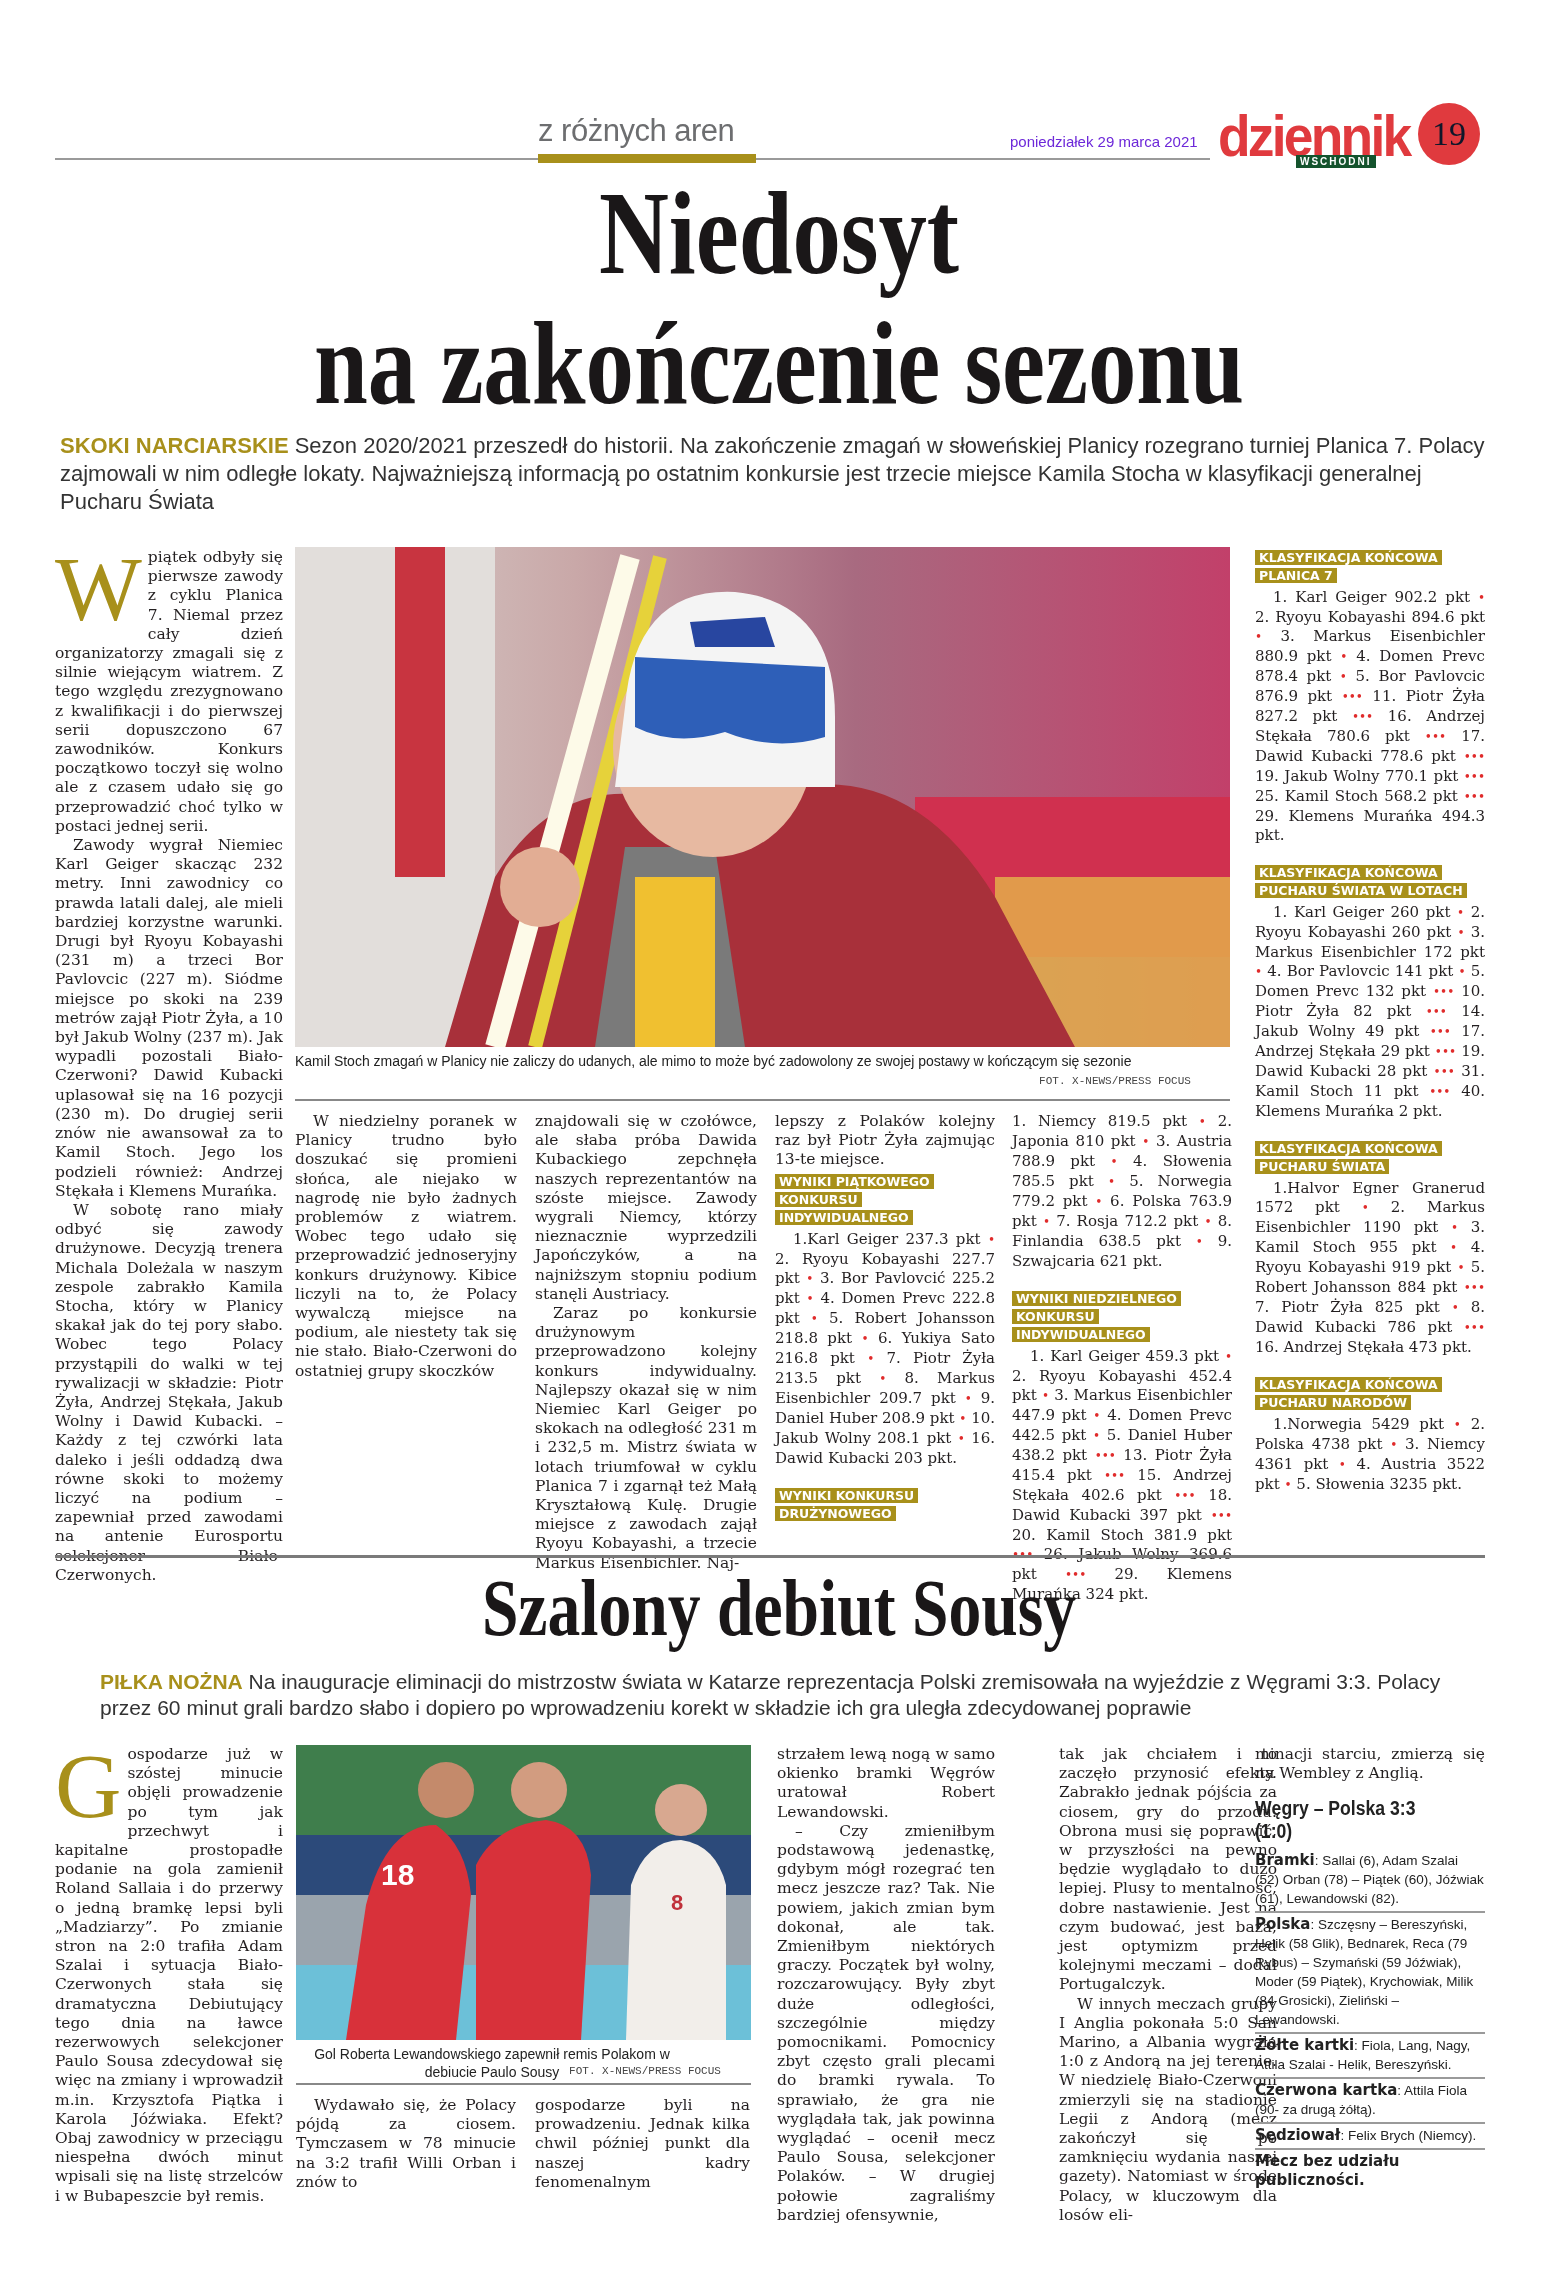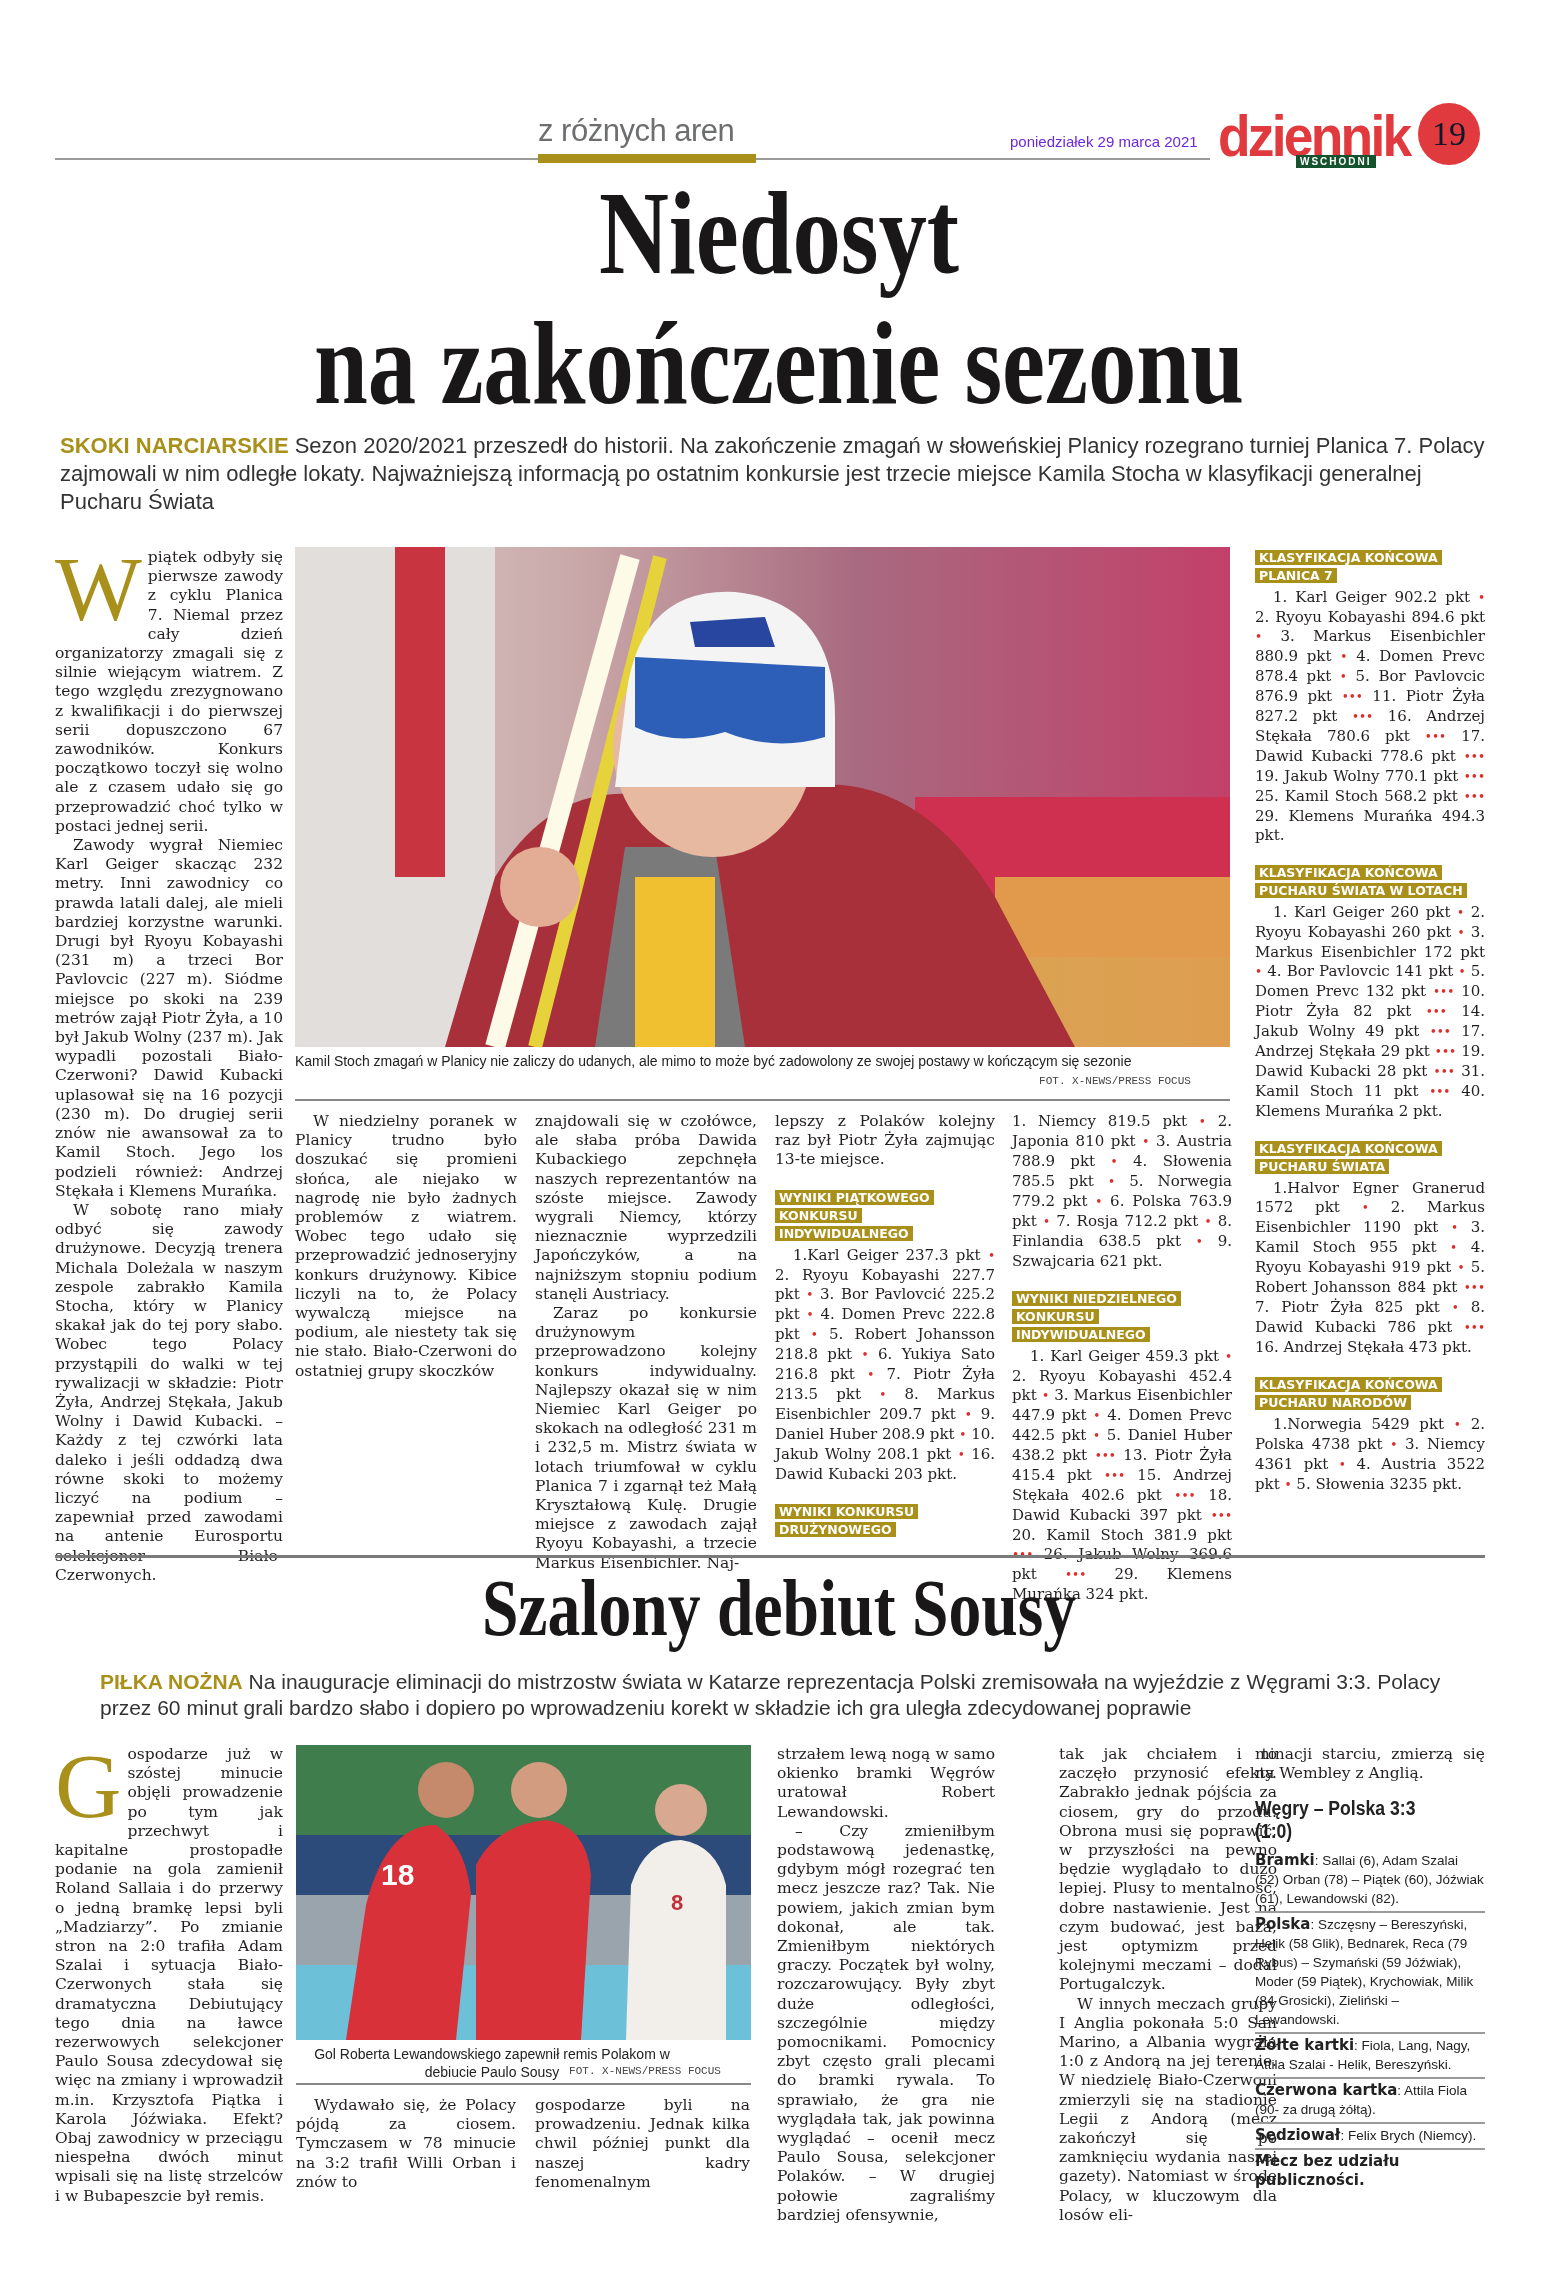--- a/index.html
+++ b/index.html
@@ -112,21 +112,21 @@
   <p>W niedzielny poranek w Planicy trudno było doszukać się promieni słońca, ale niejako w nagrodę nie było żadnych problemów z wiatrem. Wobec tego udało się przeprowadzić jednoseryjny konkurs drużynowy. Kibice liczyli na to, że Polacy wywalczą miejsce na podium, ale niestety tak się nie stało. Biało-Czerwoni do ostatniej grupy skoczków</p>
 </div>
 
 <div class="abs col" style="left:535px; top:1112px; width:222px;">
   <p class="noind">znajdowali się w czołówce, ale słaba próba Dawida Kubackiego zepchnęła naszych reprezentantów na szóste miejsce. Zawody wygrali Niemcy, którzy nieznacznie wyprzedzili Japończyków, a na najniższym stopniu podium stanęli Austriacy.</p>
   <p>Zaraz po konkursie drużynowym przeprowadzono kolejny konkurs indywidualny. Najlepszy okazał się w nim Niemiec Karl Geiger po skokach na odległość 231 m i 232,5 m. Mistrz świata w lotach triumfował w cyklu Planica 7 i zgarnął też Małą Kryształową Kulę. Drugie miejsce z zawodach zajął Ryoyu Kobayashi, a trzecie Markus Eisenbichler. Naj-</p>
 </div>
 
 <div class="abs" style="left:775px; top:1112px; width:220px;">
   <p class="col" style="text-indent:0">lepszy z Polaków kolejny raz był Piotr Żyła zajmując 13-te miejsce.</p>
-  <div class="block" style="margin-top:18px;">
+  <div class="block" style="margin-top:2px;">
     <div class="box-title-wrap"><span class="box-title">WYNIKI PIĄTKOWEGO KONKURSU INDYWIDUALNEGO</span></div>
     <p class="stats">1.Karl Geiger 237.3 pkt <span class="dot">•</span> 2. Ryoyu Kobayashi 227.7 pkt <span class="dot">•</span> 3. Bor Pavlovcić 225.2 pkt <span class="dot">•</span> 4. Domen Prevc 222.8 pkt <span class="dot">•</span> 5. Robert Johansson 218.8 pkt <span class="dot">•</span> 6. Yukiya Sato 216.8 pkt <span class="dot">•</span> 7. Piotr Żyła 213.5 pkt <span class="dot">•</span> 8. Markus Eisenbichler 209.7 pkt <span class="dot">•</span> 9. Daniel Huber 208.9 pkt <span class="dot">•</span> 10. Jakub Wolny 208.1 pkt <span class="dot">•</span> 16. Dawid Kubacki 203 pkt.</p>
   </div>
   <div class="block">
     <div class="box-title-wrap"><span class="box-title">WYNIKI KONKURSU DRUŻYNOWEGO</span></div>
   </div>
 </div>
 
 <div class="abs" style="left:1012px; top:1112px; width:220px;">
   <p class="stats" style="text-indent:0">1. Niemcy 819.5 pkt <span class="dot">•</span> 2. Japonia 810 pkt <span class="dot">•</span> 3. Austria 788.9 pkt <span class="dot">•</span> 4. Słowenia 785.5 pkt <span class="dot">•</span> 5. Norwegia 779.2 pkt <span class="dot">•</span> 6. Polska 763.9 pkt <span class="dot">•</span> 7. Rosja 712.2 pkt <span class="dot">•</span> 8. Finlandia 638.5 pkt <span class="dot">•</span> 9. Szwajcaria 621 pkt.</p>

